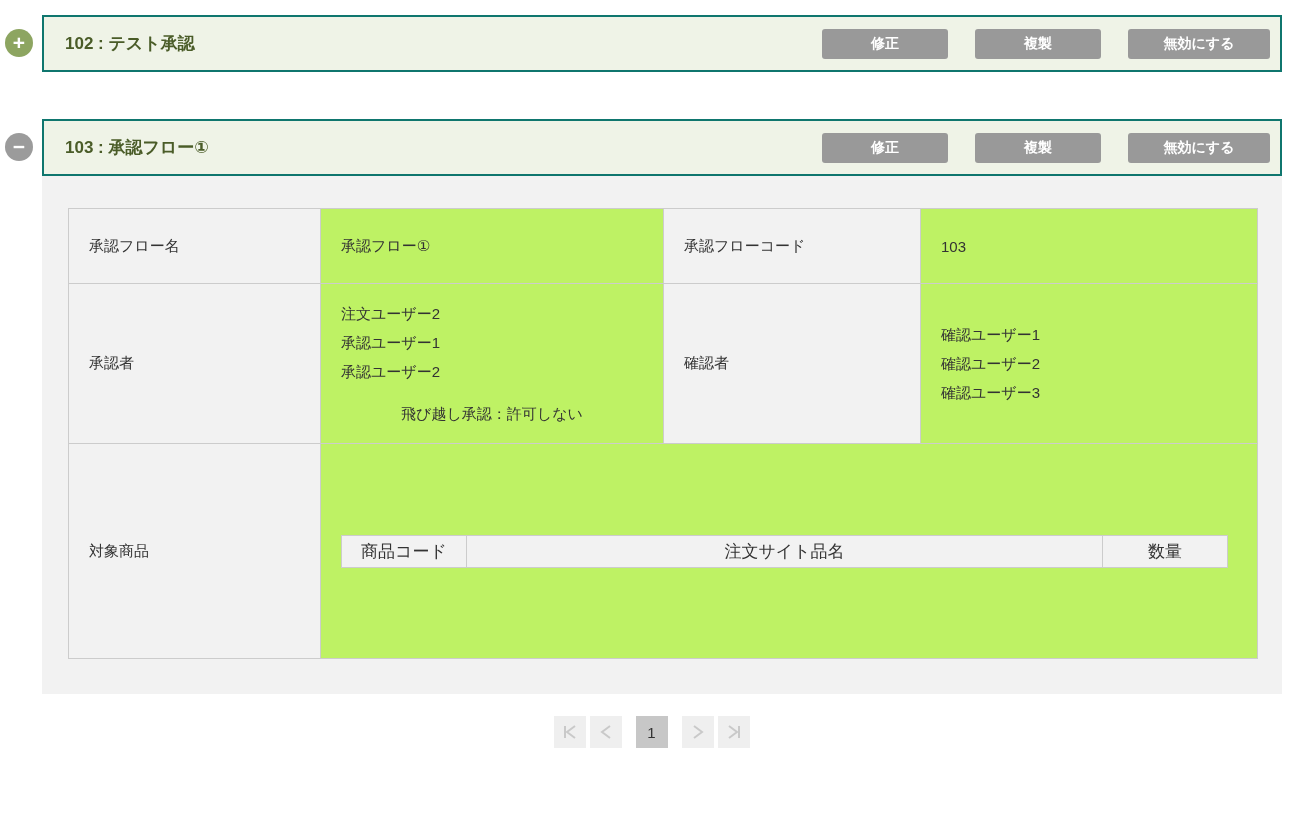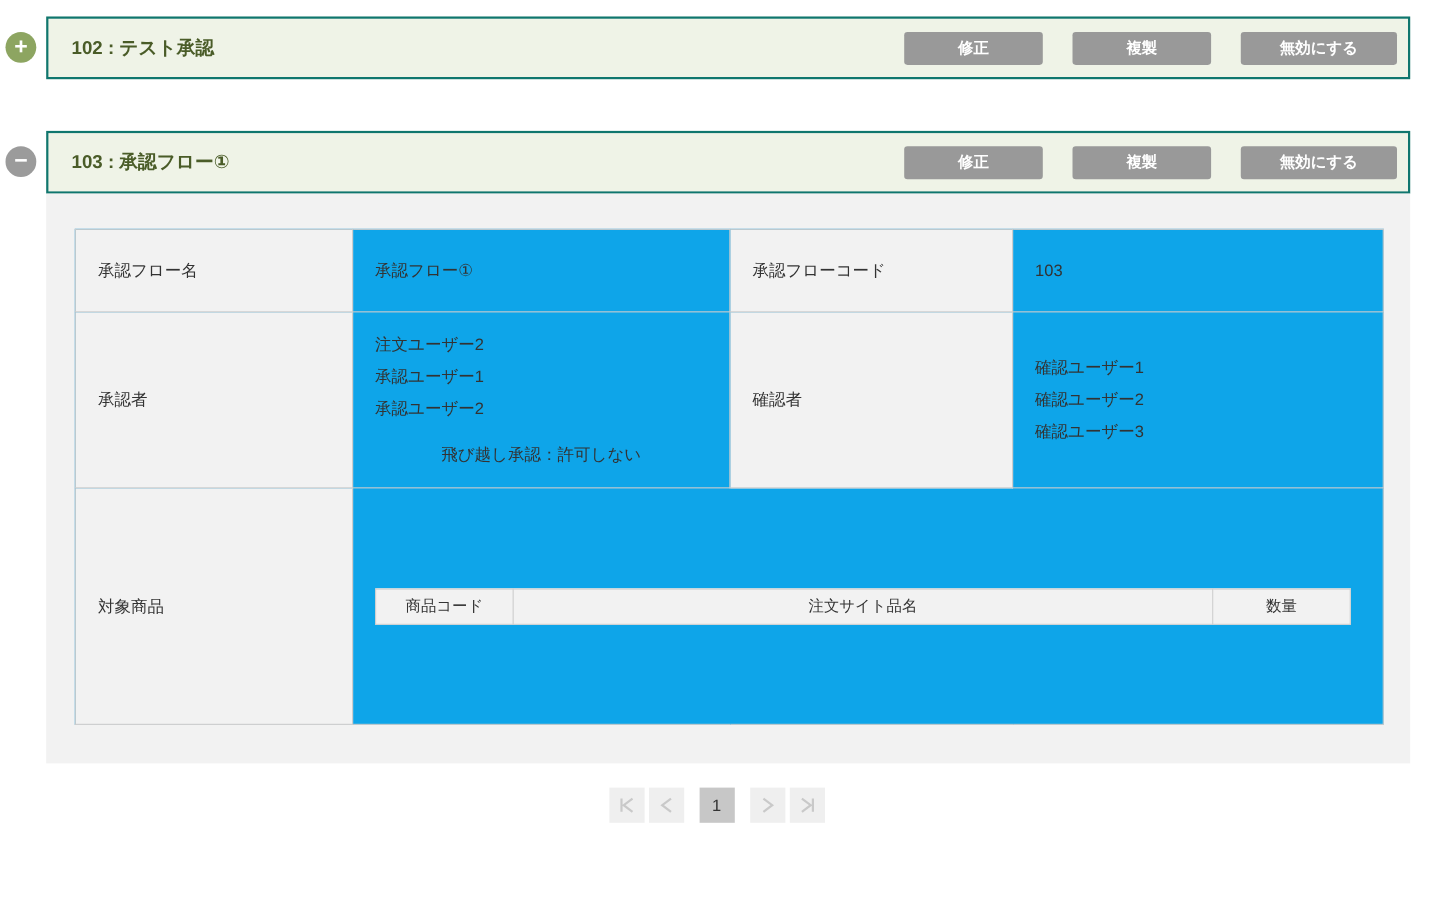--- a/index.html
+++ b/index.html
@@ -31,37 +31,37 @@
     height:30px; background:#999999; color:#ffffff; border:none;
     border-radius:3px; font-size:14px; font-weight:bold; margin-left:27px;
     cursor:pointer; font-family:inherit; flex:none;
   }
   .hbtn-sm { width:126px; }
   .hbtn-lg { width:142px;font-family:Liberation Mono, monospace; }
 
   
   .panel-body { background:#f2f2f2; padding:32px 25px 35px 26px; }
   table.detail-table {
-    width:100%; border-collapse:collapse; background:#0ea5e9;
+    width:100%; border-collapse:collapse; background:#bef264;
     font-size:15px; table-layout:fixed;
   }
   table.detail-table > tbody > tr > td { border:1px solid #cccccc; padding:10px 20px; vertical-align:middle; }
   td.lbl { background:#f2f2f2; }
   tr.r1 { height:75px; }
   tr.r2 { height:160px; }
   tr.r3 { height:75px; }
   tr.r4 { height:215px; }
   td.cell-top { vertical-align:top; padding-top:22px; }
   .line { line-height:29px; }
   .skip-line { margin-top:13px; line-height:29px;text-align:center; }
   td.products-cell { vertical-align:top; padding:28px 25px 23px 25px; }
 
   table.products-table {
     border-collapse:collapse; width:887px; background:#ffffff;
-    text-align:center; font-size:14px; table-layout:fixed;
+    text-align:center; font-size:17px; table-layout:fixed;
   }
   table.products-table th {
     background:#f2f2f2; border:1px solid #cccccc; font-weight:normal;
     height:32px; padding:2px 8px;
   }
   table.products-table td { border:1px solid #cccccc; padding:8px 10px; line-height:26px; }
   .code-col { width:125px; }
   .qty-col  { width:125px; }
   td.code-cell { word-break:break-all; }
 

